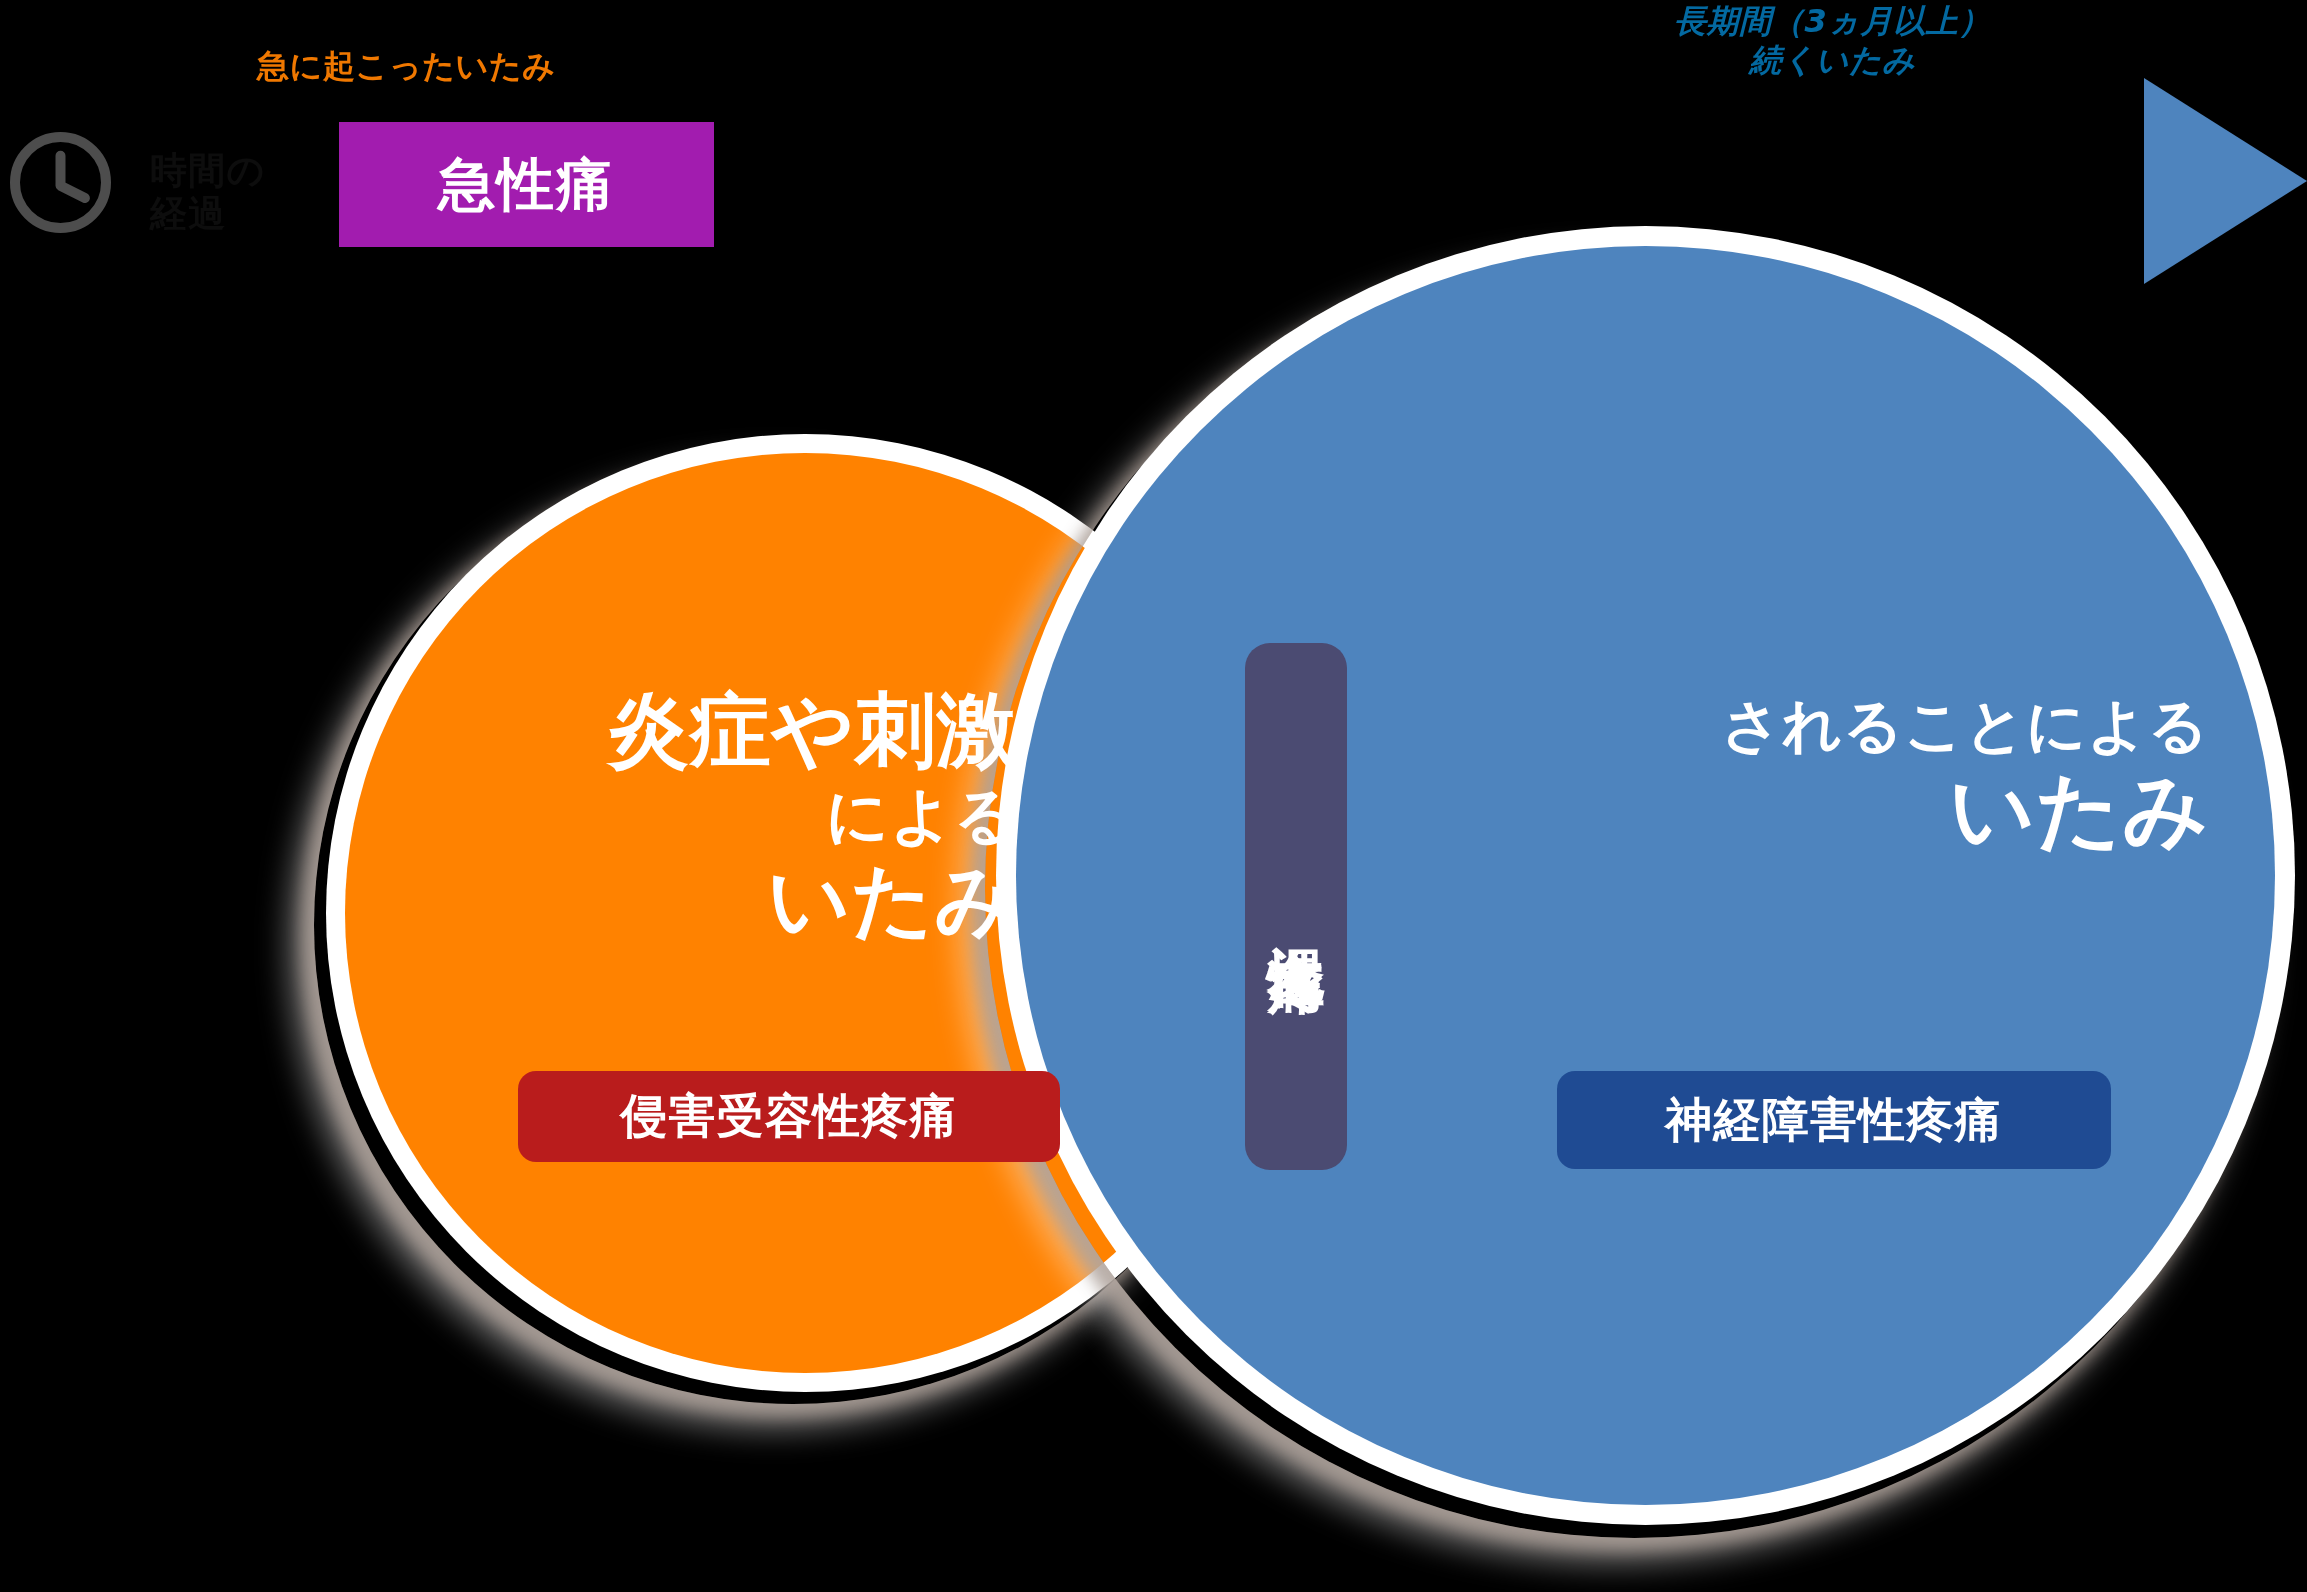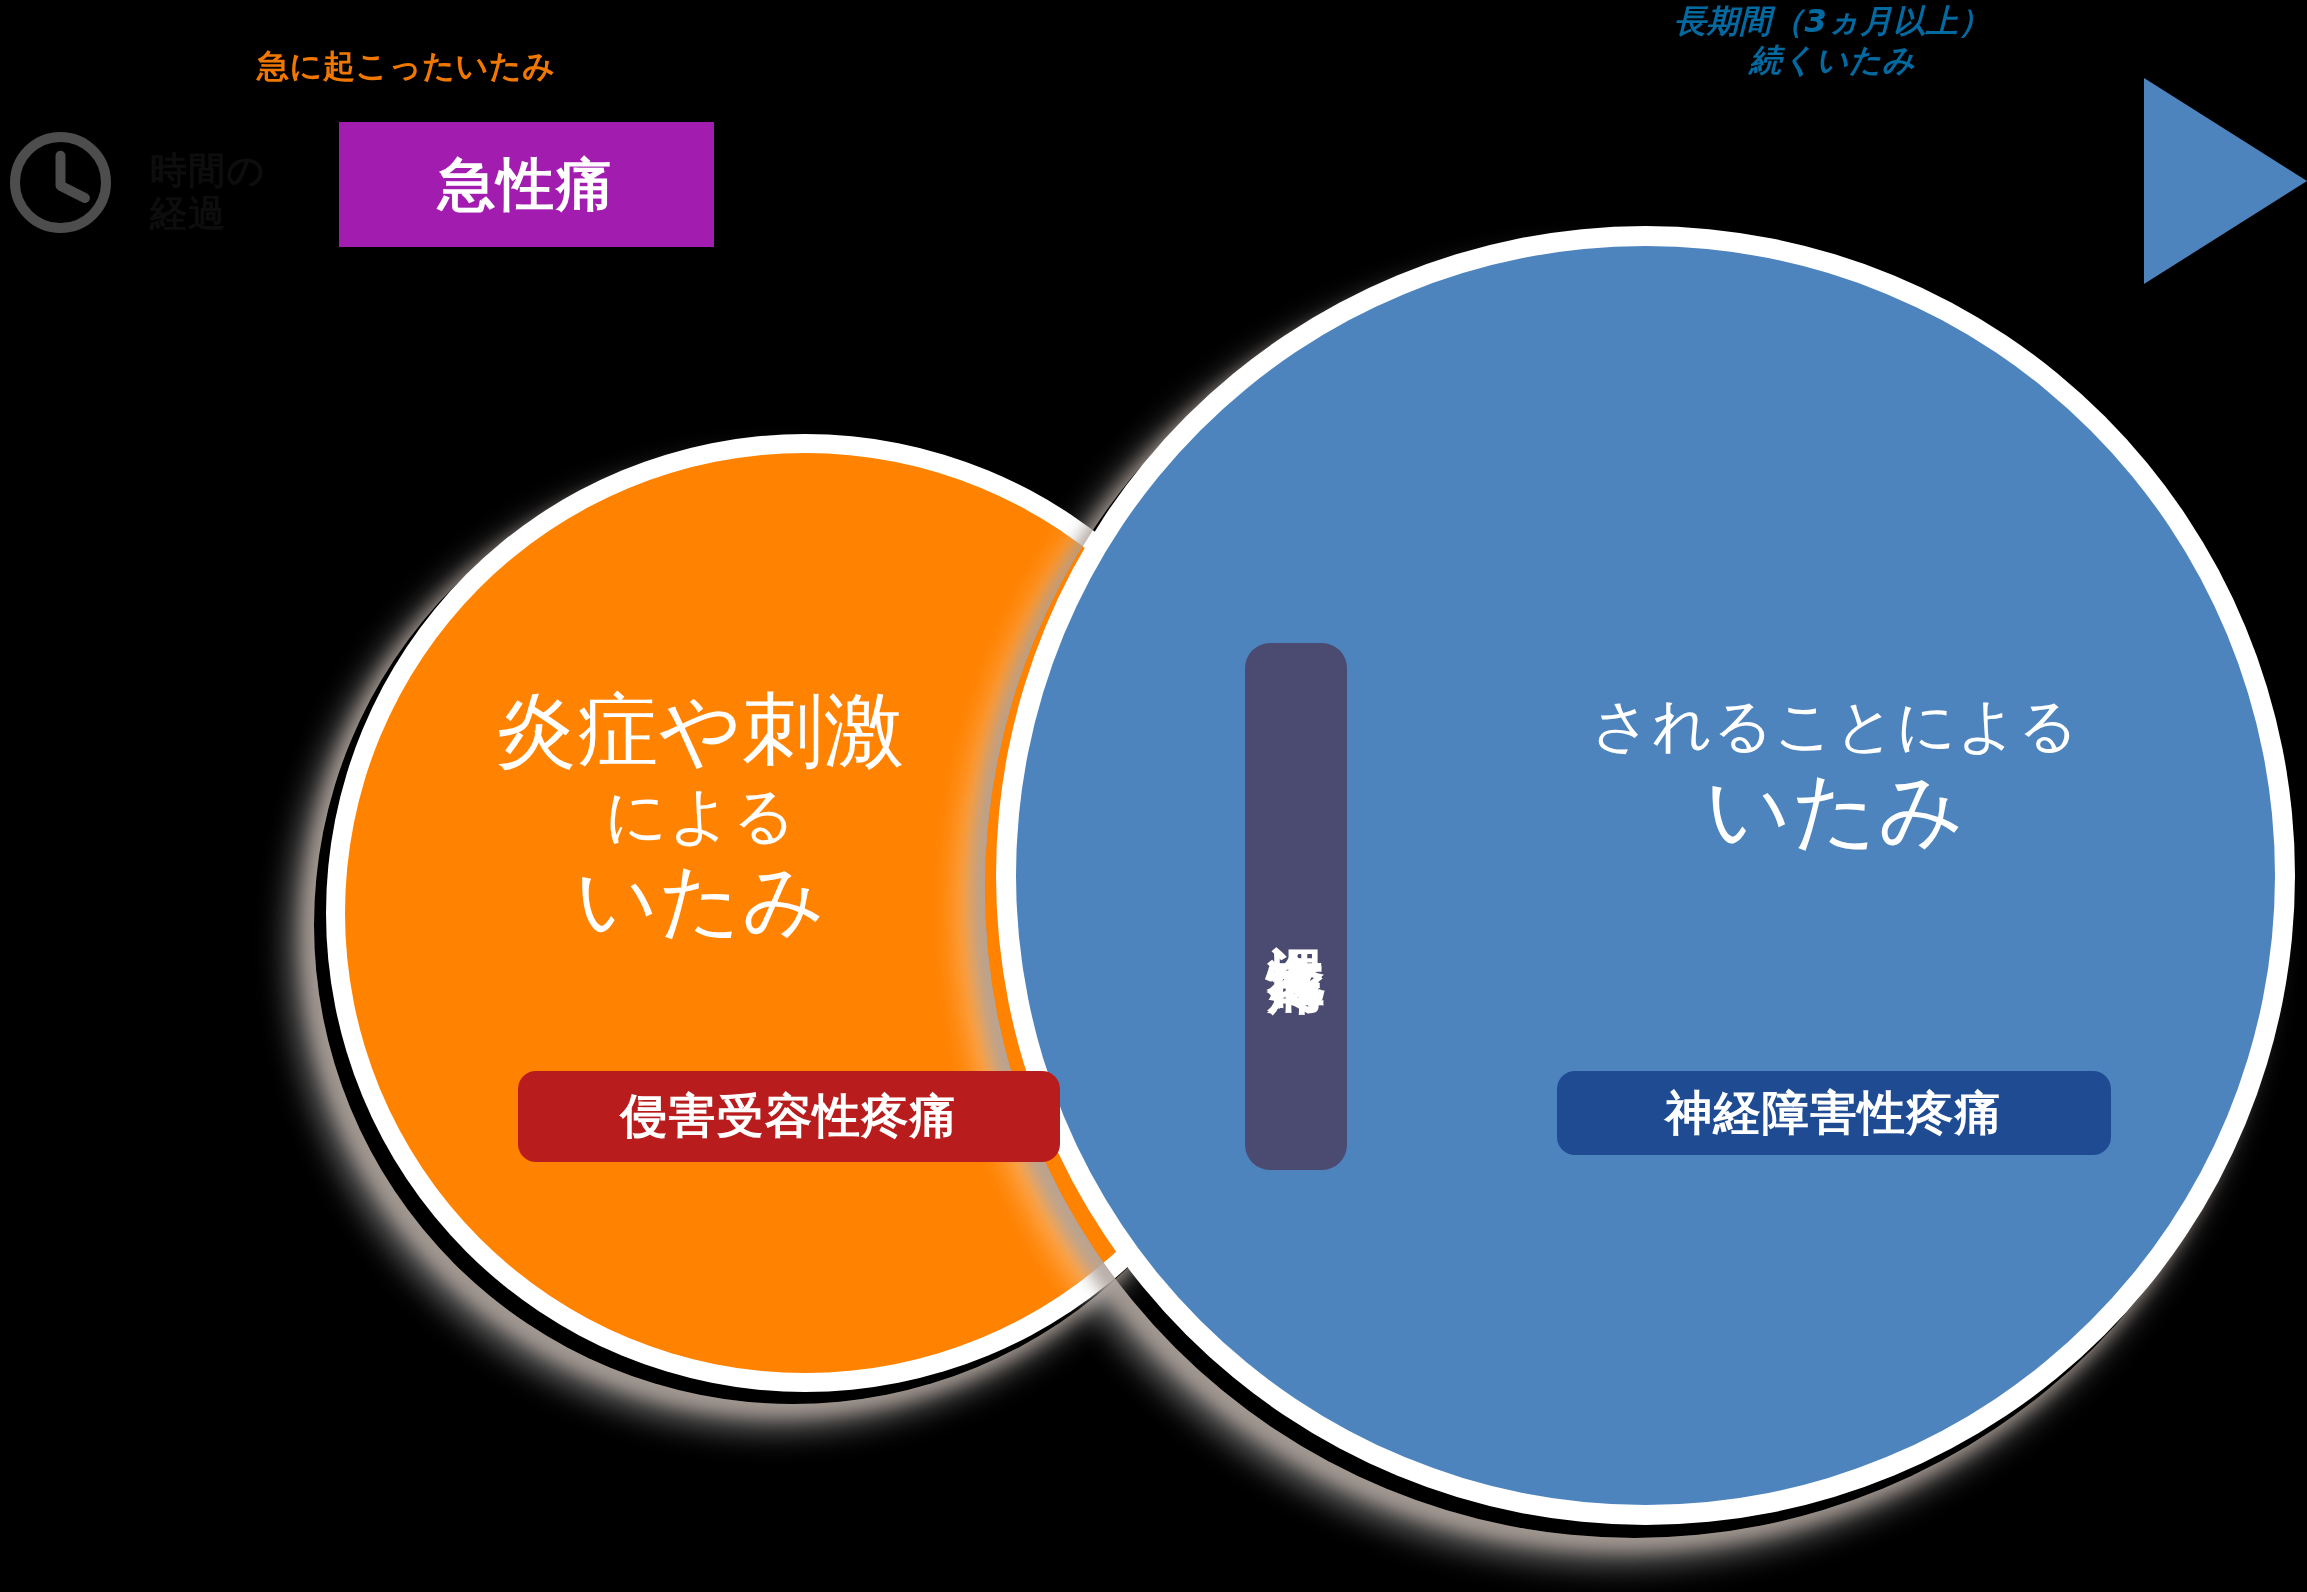--- a/index.html
+++ b/index.html
@@ -133,23 +133,23 @@
 
   
   .b-shadow{ left:985px; top:-18px;  width:1299px; height:1299px; }
   .b-ring  { left:996px; top:-31px;  width:1299px; height:1299px; }
   .b-fill  { left:1016px; top:-10.8px;  width:1259px; height:1259px; }
 
   
   .lens-text{
     position:absolute;
     color:#ffffff;
-    text-align:center;
+    text-align:right;
     line-height:1.06;
-    font-weight:400;
+    font-weight:700;
     letter-spacing:0.6px;
   }
   .lens-text .l1{ font-size:81px; display:block; }
   .lens-text .l2{ font-size:62px; display:block; margin-top:9.6px; }
   .lens-text .l3{ font-size:81px; display:block; margin-top:8.4px; }
 
   .orange-text{ left:383px; top:431px; width:635px; }
   .blue-text  { left:1461px; top:428px; width:748px; }
   .blue-text .l1{ font-size:83px; }
   .blue-text .l2{ font-size:59px; }
@@ -167,21 +167,21 @@
     font-weight:700;
     letter-spacing:1.2px;
   }
   .pill-orange{
     left:518px; top:814px;
     width:542px; height:91px;
     background:#b91c1c;
   }
   .pill-blue{
     left:1557px; top:814px;
-    width:554px; height:84px;
+    width:554px; height:98px;
     background:#1F4B93;
   }
 
   
   .mixed-label{
     position:absolute;
     left:1245px; top:386px;
     width:102px; height:527px;
     background:#4B4B72;
     border-radius:25px;

